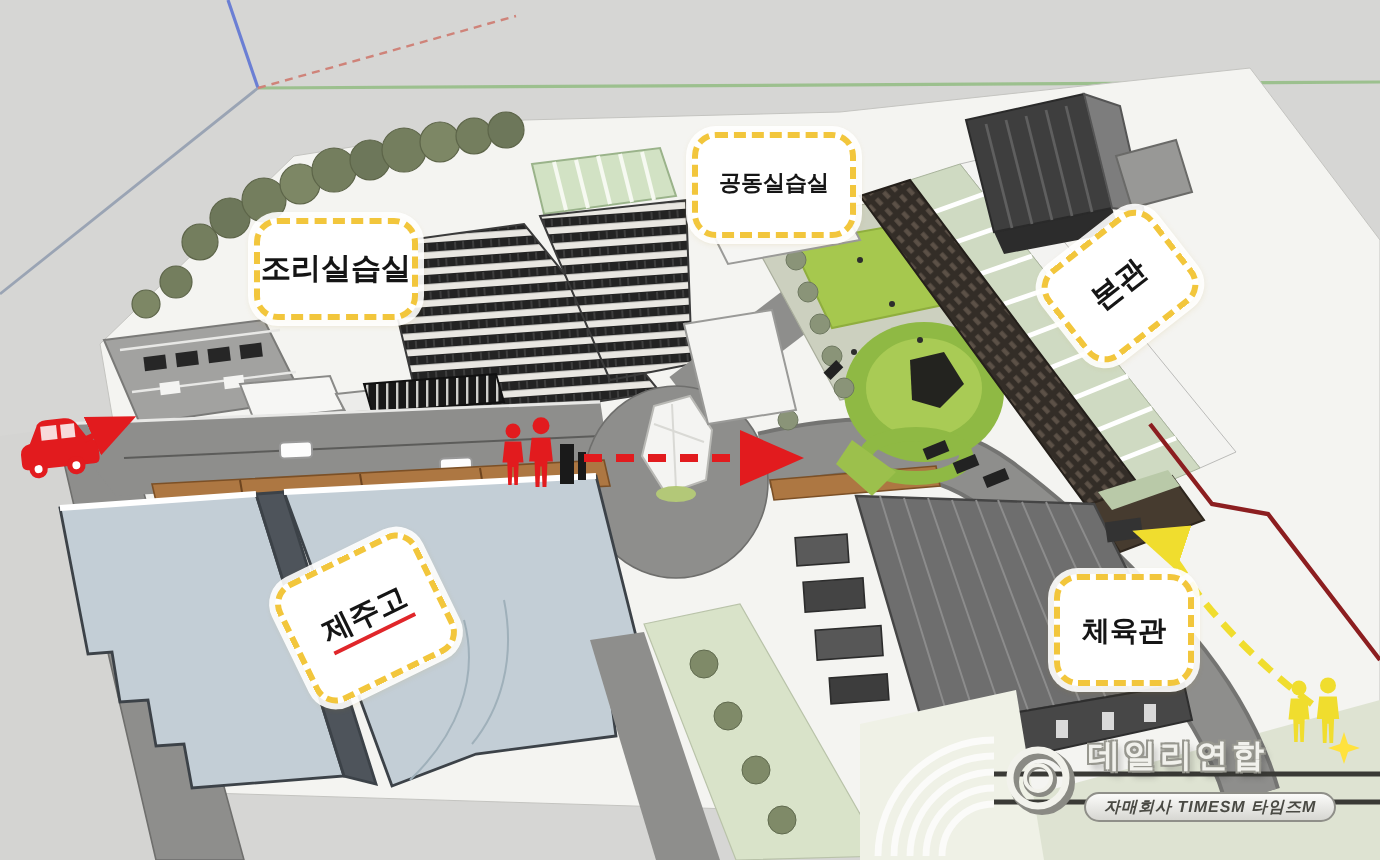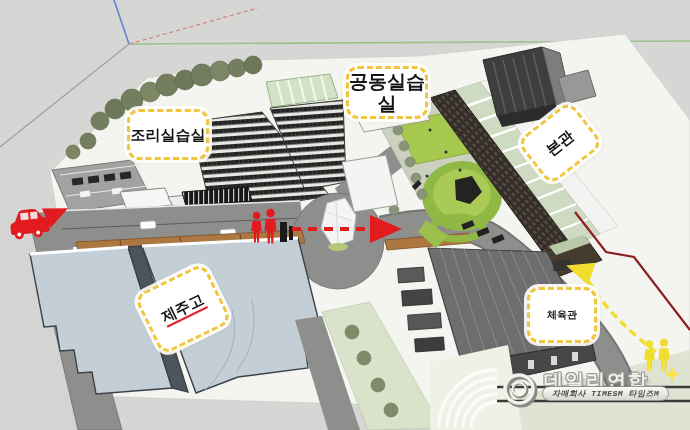--- a/index.html
+++ b/index.html
@@ -20,36 +20,36 @@
   .boundary{stroke:var(--boundary-red,#8c1e20);}
   .lawn{fill:var(--lawn-green,#a6c84e);}
   
   .callout{
     position:absolute;display:flex;align-items:center;justify-content:center;
     background:#fff;border:3px dashed var(--callout-border,#f2c63c);
     border-radius:12px;box-shadow:0 0 0 3px rgba(255,255,255,.9),0 1px 5px rgba(190,150,30,.45);
     font-weight:800;color:#151515;text-align:center;line-height:1.15;
   }
   .c-cook {left:127px;top:109px;width:76px;height:45px;font-size:15px;}
-  .c-share{left:346px;top:66px;width:76px;height:47px;font-size:19px;}
+  .c-share{left:346px;top:66px;width:76px;height:47px;font-size:11px;}
   .c-main {left:526px;top:115px;width:62px;height:50px;font-size:15px;transform:rotate(-38deg);}
   .c-jeju {left:144px;top:276px;width:72px;height:60px;font-size:15px;transform:rotate(-26deg);}
-  .c-gym  {left:527px;top:287px;width:64px;height:50px;font-size:10px;}
+  .c-gym  {left:527px;top:287px;width:64px;height:50px;font-size:14px;}
   .c-jeju .ul{border-bottom:2.5px solid #e0262a;padding-bottom:1px;}
   
   .wm{position:absolute;left:498px;top:368px;width:192px;height:54px;}
   .wm .brand{
-    position:absolute;left:46px;top:0;font-size:19px;font-weight:900;letter-spacing:2px;
+    position:absolute;left:46px;top:0;font-size:16px;font-weight:900;letter-spacing:2px;
     color:#f1f1ec;white-space:nowrap;
     text-shadow:1px 1px 0 #97978f,-1px -1px 0 #97978f,1px -1px 0 #97978f,-1px 1px 0 #97978f,2px 3px 3px rgba(40,40,40,.35);
   }
   .wm .pill{
-    position:absolute;left:44px;top:18px;padding:1px 9px;border-radius:9px;white-space:nowrap;
+    position:absolute;left:44px;top:28px;padding:1px 9px;border-radius:9px;white-space:nowrap;
     background:linear-gradient(#fbfbf9,#d7d7d2);border:1px solid #8f8f89;
-    font-size:8px;font-weight:700;font-style:italic;color:#4a4a44;letter-spacing:.5px;font-family:Liberation Mono, monospace;
+    font-size:8px;font-weight:700;font-style:italic;color:#4a4a44;letter-spacing:.5px;
   }
 </style>
 </head>
 <body>
 
 <div class="stage" style="--background: #d6d6d4; --route-red: #e21b1e; --route-yellow: #f0dd2e; --callout-border: #f2c63c; --boundary-red: #8c1e20; --lawn-green: #a6c84e;">
 
 <svg width="690" height="430" viewBox="0 0 690 430">
   <defs>
     <pattern id="croppat" width="9" height="8" patternUnits="userSpaceOnUse" patternTransform="rotate(-4)">

